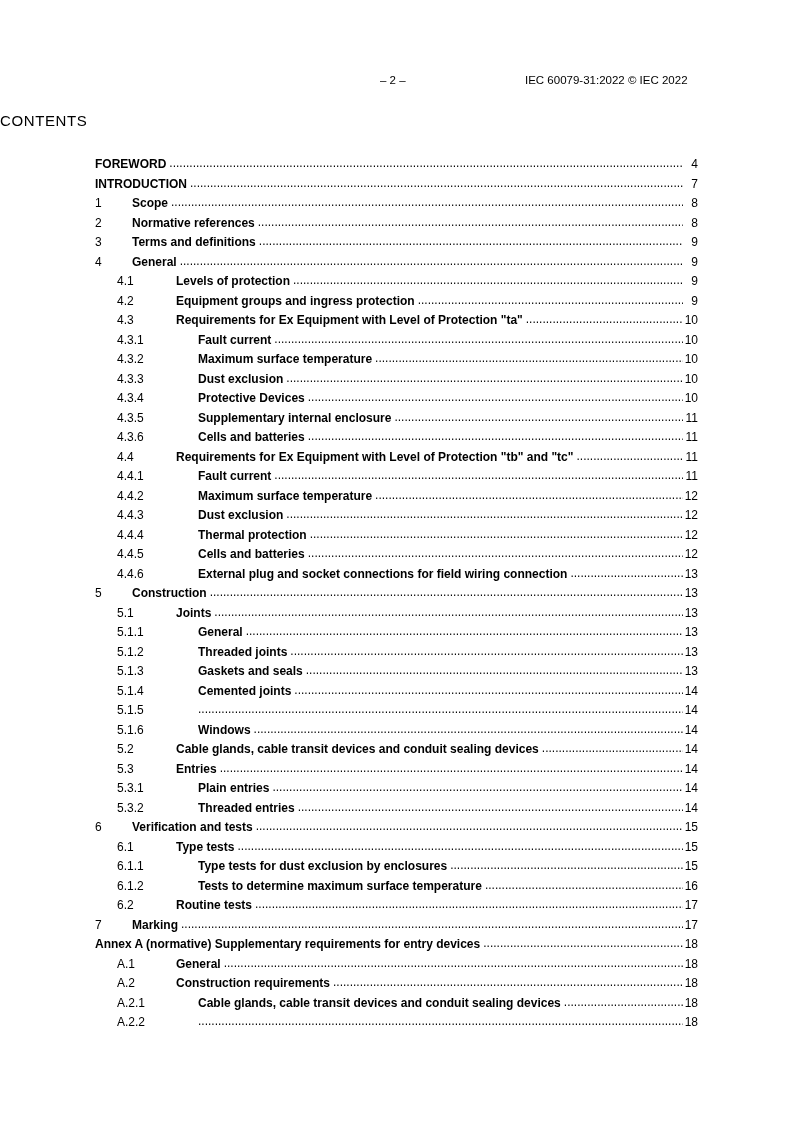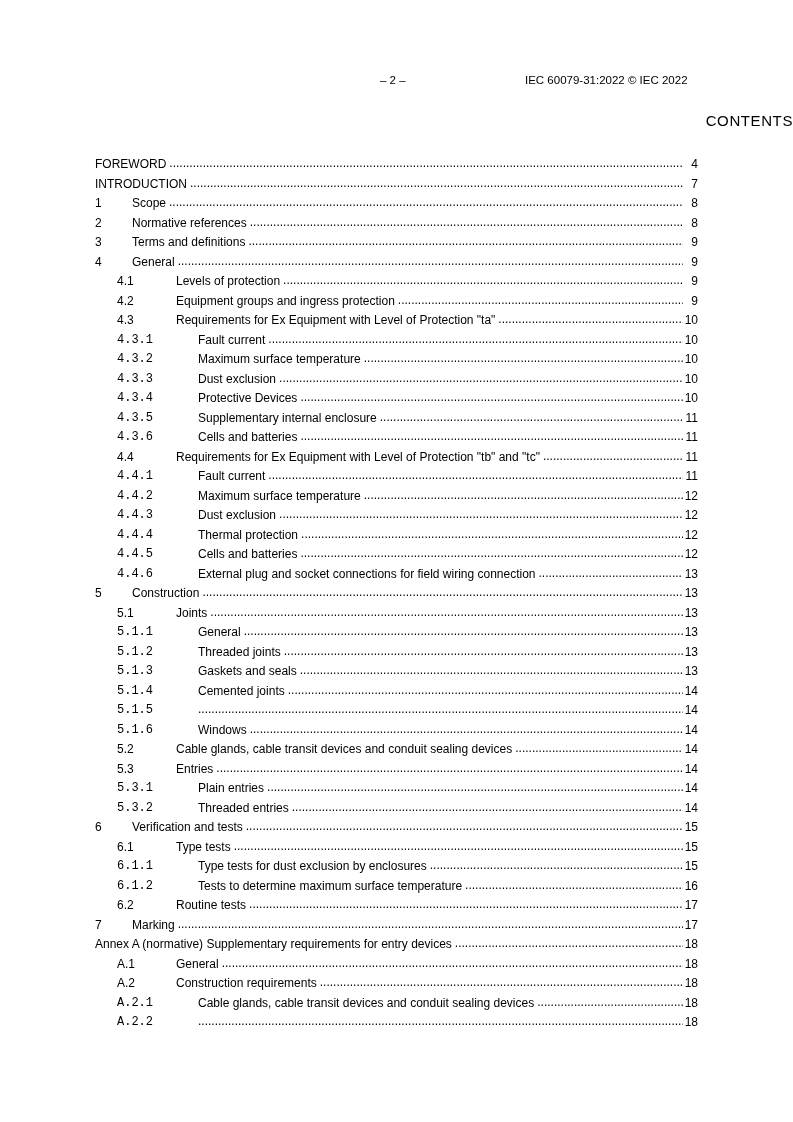--- a/index.html
+++ b/index.html
@@ -39,21 +39,21 @@
     position: absolute;
     left: 400px;
     top: 0;
     margin-left: 30px;
   }
   .contents-title {
     position: absolute;
     top: 112px;
     left: 0;
     width: 793px;
-    text-align: right;
+    text-align: left;
     font-size: 15px;
     letter-spacing: 0.6px;
   }
   .toc {
     position: absolute;
     top: 155px;
     left: 95px;
     width: 603px;
   }
   .toc-row {
@@ -64,20 +64,21 @@
     height: 19.5px;
     white-space: nowrap;
   }
   .num {
     flex: 0 0 auto;
     text-align: left;
   }
   .label {
     flex: 0 0 auto;
     padding-right: 3px;
+    font-weight: bold;
   }
   .dots {
     flex: 1 1 auto;
     overflow: hidden;
     white-space: nowrap;
     font-size: 12px;
     letter-spacing: 0px;
     margin: 0 1px 0 0;
     position: relative;
     bottom: 1px;
@@ -87,21 +88,21 @@
   }
   .page-no {
     flex: 0 0 auto;
     text-align: right;
     min-width: 14px;
   }
   
   .lvl0 .num { width: 0px; }
   .lvl1 .num { width: 37px; }
   .lvl2 .num { width: 59px; }
-  .lvl3 .num { width: 81px; font-family: Liberation Mono, monospace; }
+  .lvl3 .num { width: 81px; }
 
   .lvl1 { padding-left: 0px; }
   .lvl2 { padding-left: 22px; }
   .lvl3 { padding-left: 22px; }
 </style>
 </head>
 <body>
 
 <div class="page">
 

